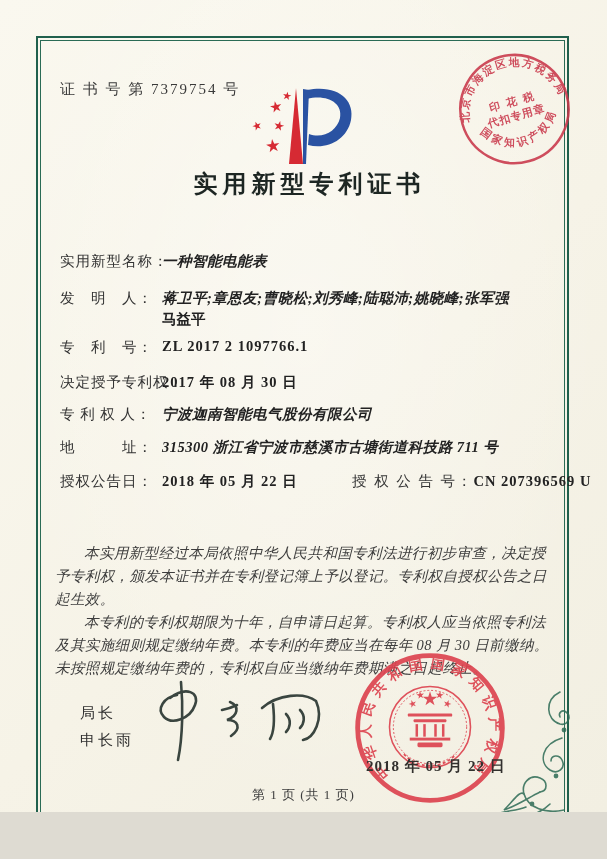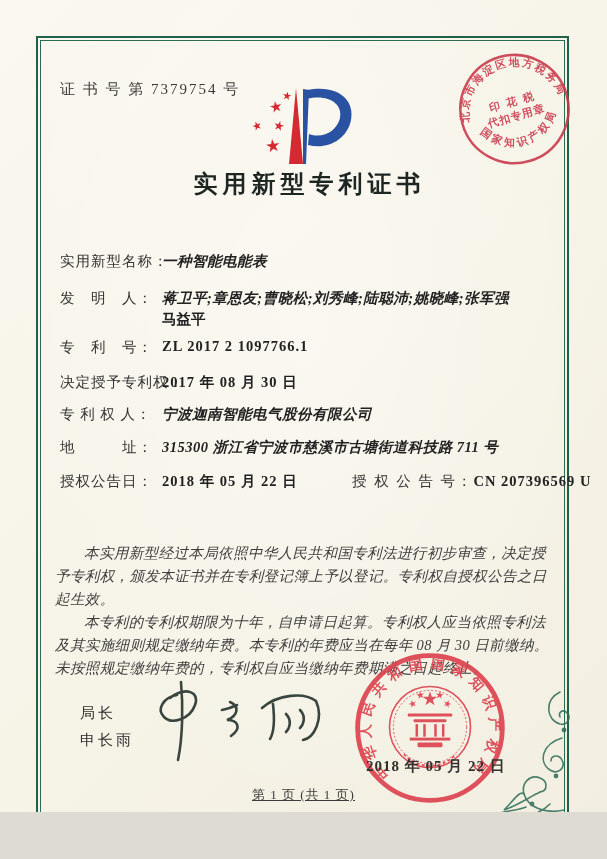--- a/index.html
+++ b/index.html
@@ -29,21 +29,21 @@
   .body-text{position:absolute;left:55px;top:500px;width:504px;
     font-size:14.5px;line-height:23px;color:#3d3d3d;font-style:italic;letter-spacing:.4px;margin-top:42px;}
   .body-text p{margin:0;text-indent:2em;}
   .sig-title{position:absolute;left:80px;top:704px;font-size:15px;letter-spacing:3px;color:#2f2f2f;font-family:"Liberation Sans",sans-serif;}
   .sig-name{position:absolute;left:80px;top:731px;font-size:15px;letter-spacing:3px;color:#2f2f2f;font-family:"Liberation Sans",sans-serif;}
   .sig-hand{position:absolute;left:142px;top:678px;}
   .seal-wrap{position:absolute;left:348px;top:646px;opacity:.92;}
   .seal-date{position:absolute;left:366px;top:757px;font-size:15px;letter-spacing:1px;color:#32302e;font-weight:600;}
   .stamp-wrap{position:absolute;left:456px;top:50px;transform:rotate(-16deg);opacity:.88;}
   .flourish{position:absolute;left:480px;top:686px;}
-  .footer{position:absolute;left:0;right:0;top:786px;text-align:center;font-size:13px;color:#3c3c3c;letter-spacing:1px;text-decoration:underline;}
+  .footer{position:absolute;left:0;right:0;top:786px;text-align:center;font-size:13px;color:#3c3c3c;letter-spacing:1px;}
 </style>
 </head>
 <body>
 
 <div class="paper">
 
   <div class="frame">
     <div class="frame-inner"></div>
   </div>
 

